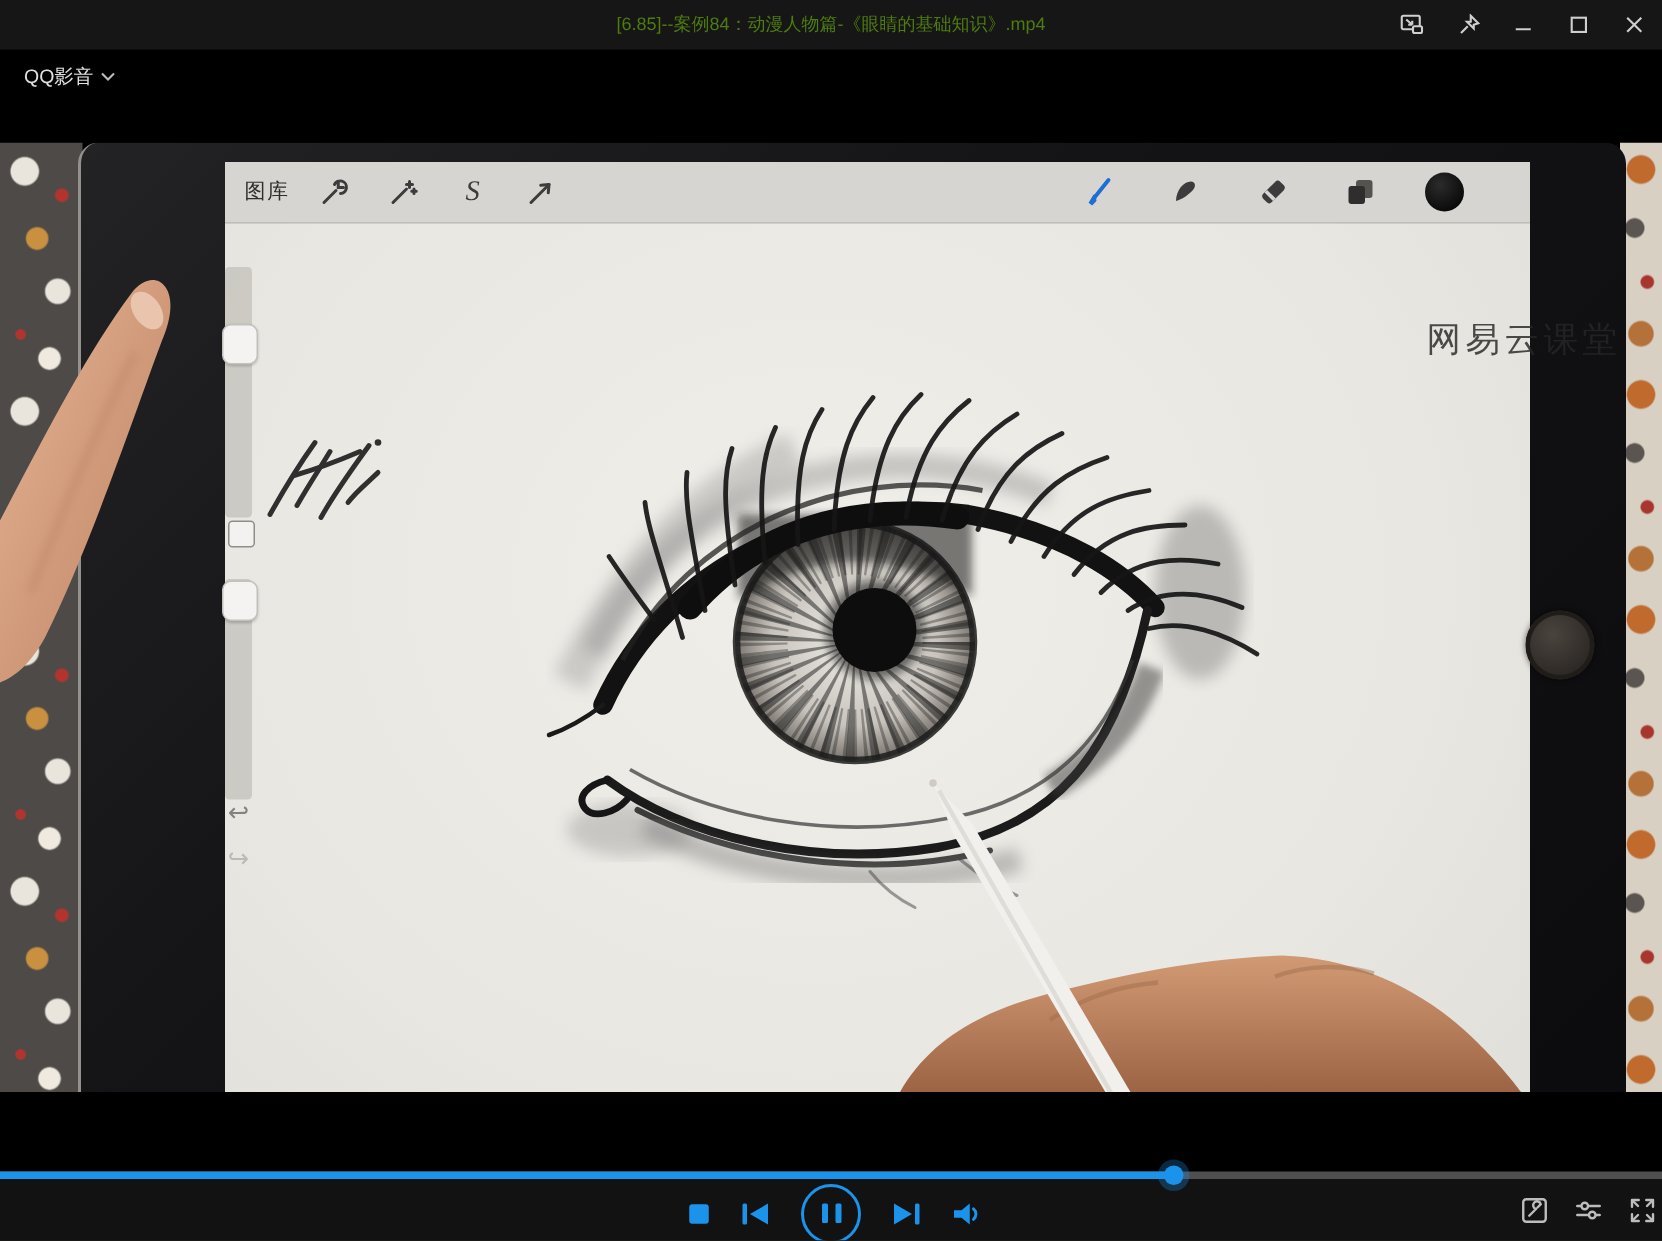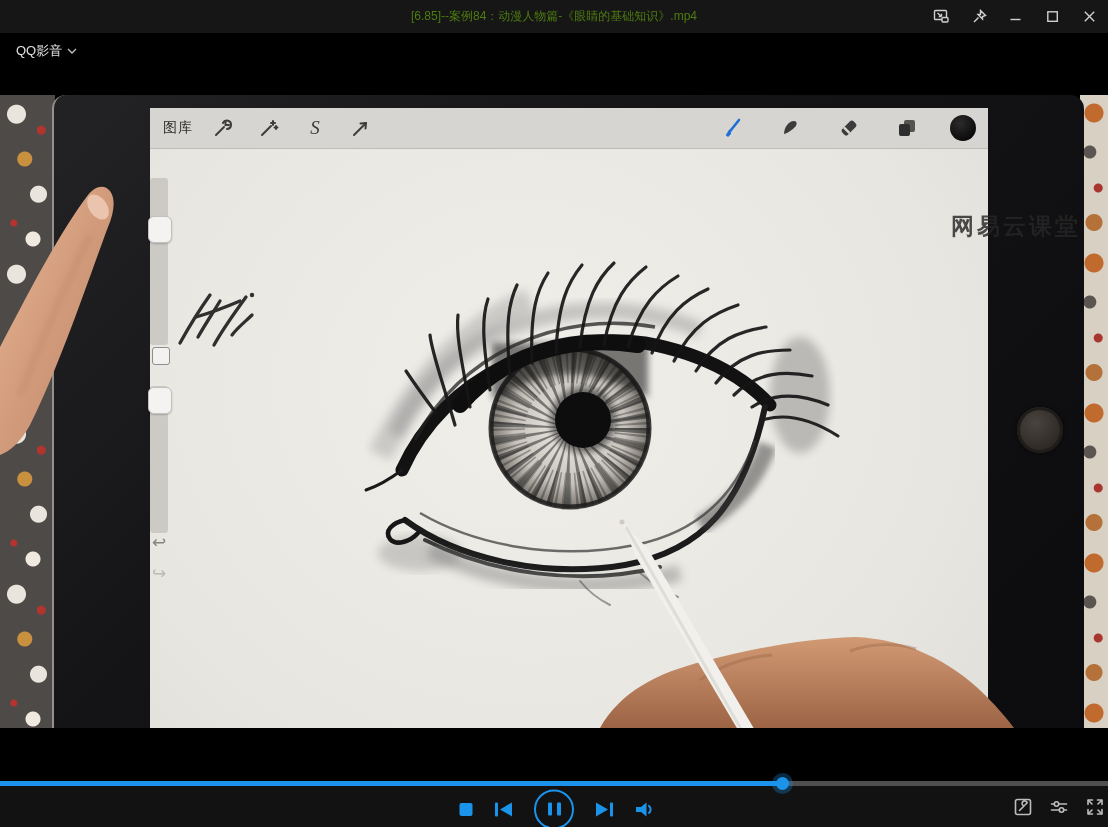--- a/index.html
+++ b/index.html
@@ -38,21 +38,21 @@
       radial-gradient(circle at 50% 85%, #b5713a 0 8px, rgba(0,0,0,0) 9px);
     background-size:28px 150px;}
   .ipad{position:absolute;left:52px;top:0;width:1030px;height:633px;z-index:4;
         background:linear-gradient(135deg,#232325 0%,#141416 40%,#0c0c0e 100%);
         border-radius:14px 14px 0 0;border-left:2px solid #94918d;}
   .home-button{position:absolute;left:1017px;top:312px;width:46px;height:46px;border-radius:50%;z-index:6;
         background:radial-gradient(circle at 40% 35%,#4a443e,#2c2824 70%);
         box-shadow:inset 0 0 0 3px #1f1c19, 0 0 4px rgba(0,0,0,.6);}
   .screen{position:absolute;left:150px;top:13px;width:838px;height:696px;z-index:5;
         background:radial-gradient(ellipse at 45% 40%, #f0eee9 0%, #e9e7e2 60%, #dfddd7 100%);
-        border-radius:3px 3px 0 0;}
+        border-radius:3px 3px 0 0;padding-left:32px;}
   
   .pc-toolbar{position:absolute;left:0;top:0;width:100%;height:40px;background:#d7d5d1;
         border-bottom:1px solid #bfbdb8;}
   .pc-gallery{position:absolute;left:13px;top:0;height:40px;display:flex;align-items:center;
         color:#2e2e2e;font-size:14px;letter-spacing:1px;}
   .pc-icon{position:absolute;top:9px;width:22px;height:22px;}
   .pc-icon svg{stroke:#3c3c3c;fill:none;stroke-width:2;stroke-linecap:round;}
   .pc-selection{font-family:"Liberation Serif","DejaVu Serif",serif;font-style:italic;
         font-size:19px;color:#3c3c3c;display:flex;align-items:center;justify-content:center;}
   .pc-color{position:absolute;left:800px;top:7px;width:26px;height:26px;border-radius:50%;
@@ -62,21 +62,21 @@
   .sb-handle{position:absolute;left:-2px;width:22px;height:25px;background:#f4f3f1;
         border:1px solid #c3c1bd;border-radius:6px;box-shadow:0 1px 2px rgba(0,0,0,.2);}
   .sb-btn{position:absolute;left:2px;top:239px;width:16px;height:16px;background:#f3f2f0;
         border:1.5px solid #908e8a;border-radius:3px;}
   .sb-undo,.sb-redo{position:absolute;left:-4px;width:26px;text-align:center;font-size:17px;}
   .sb-undo{top:424px;color:#85837f;}
   .sb-redo{top:455px;color:#bcbab5;}
   
   .overlay-svg{position:absolute;left:0;top:0;width:1108px;height:633px;z-index:20;pointer-events:none;}
   .watermark{position:absolute;left:951px;top:116px;z-index:30;color:rgba(38,38,38,.82);
-        font-size:23px;font-weight:bold;letter-spacing:3px;pointer-events:none;}
+        font-size:23px;font-weight:normal;letter-spacing:3px;pointer-events:none;}
   
   .progress-bar{position:absolute;left:0;top:781px;width:1108px;height:5px;background:#4f4f4f;z-index:60;cursor:pointer;}
   .progress-fill{position:absolute;left:0;top:0;height:5px;background:var(--accent,#1b93ea);}
   .progress-knob{position:absolute;top:-4px;width:13px;height:13px;border-radius:50%;
         background:var(--accent,#1b93ea);box-shadow:0 0 0 4px rgba(27,147,234,.28);}
   
   .control-bar{position:absolute;left:0;top:786px;width:1108px;height:41px;background:#121212;z-index:55;}
   .time-display{position:absolute;left:18px;top:0;height:41px;display:flex;align-items:center;gap:5px;
         color:#e2e2e2;font-size:13.5px;}
   .center-controls{position:absolute;left:557px;top:50%;transform:translate(-50%,-44%);

